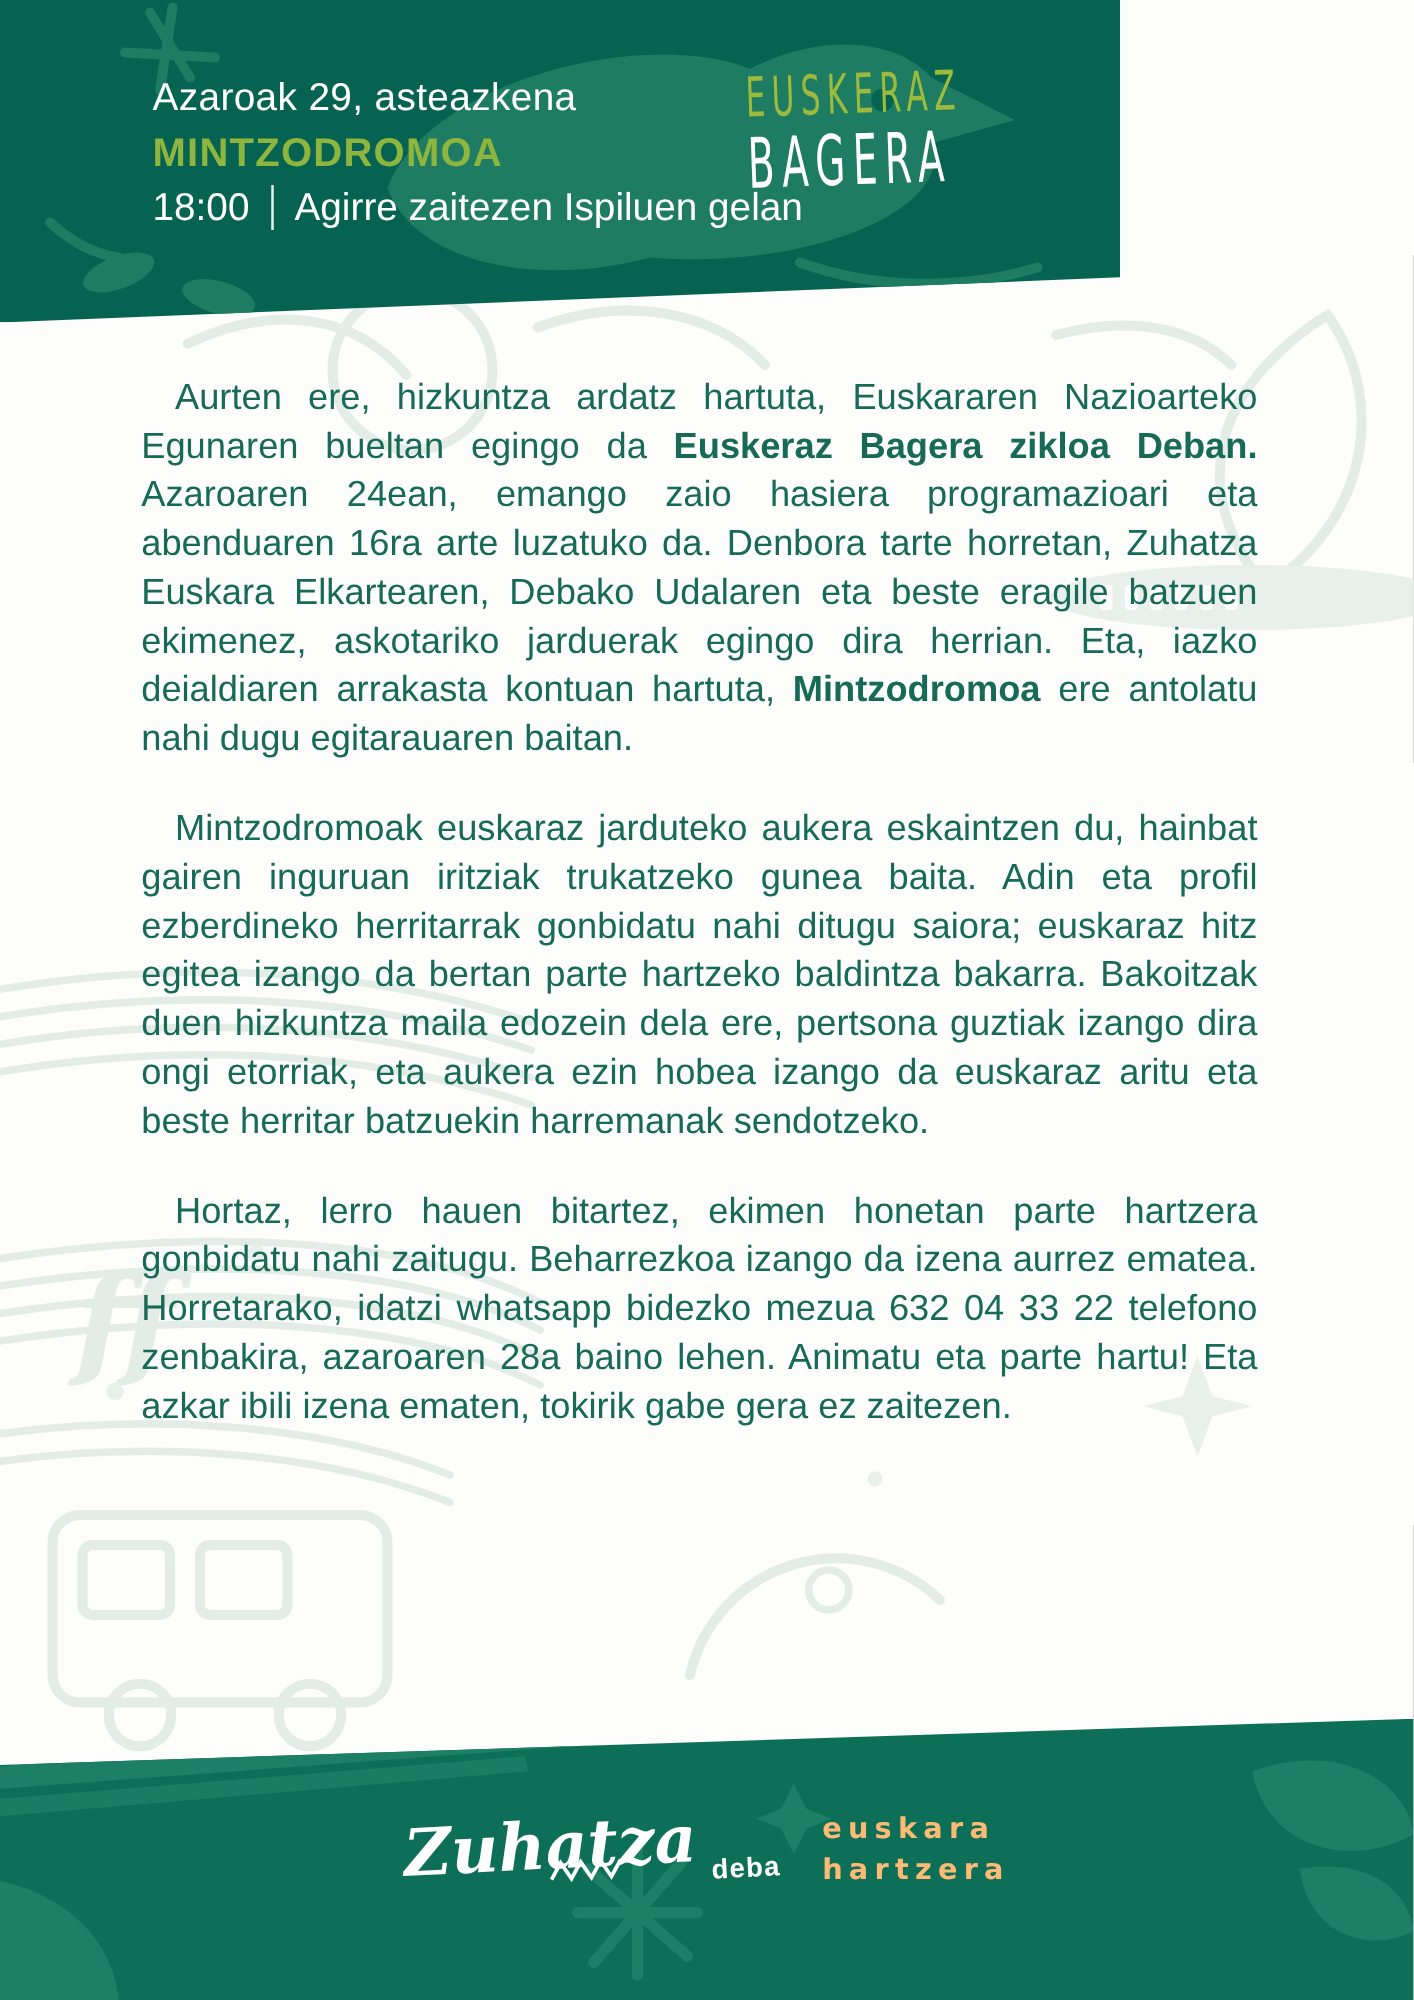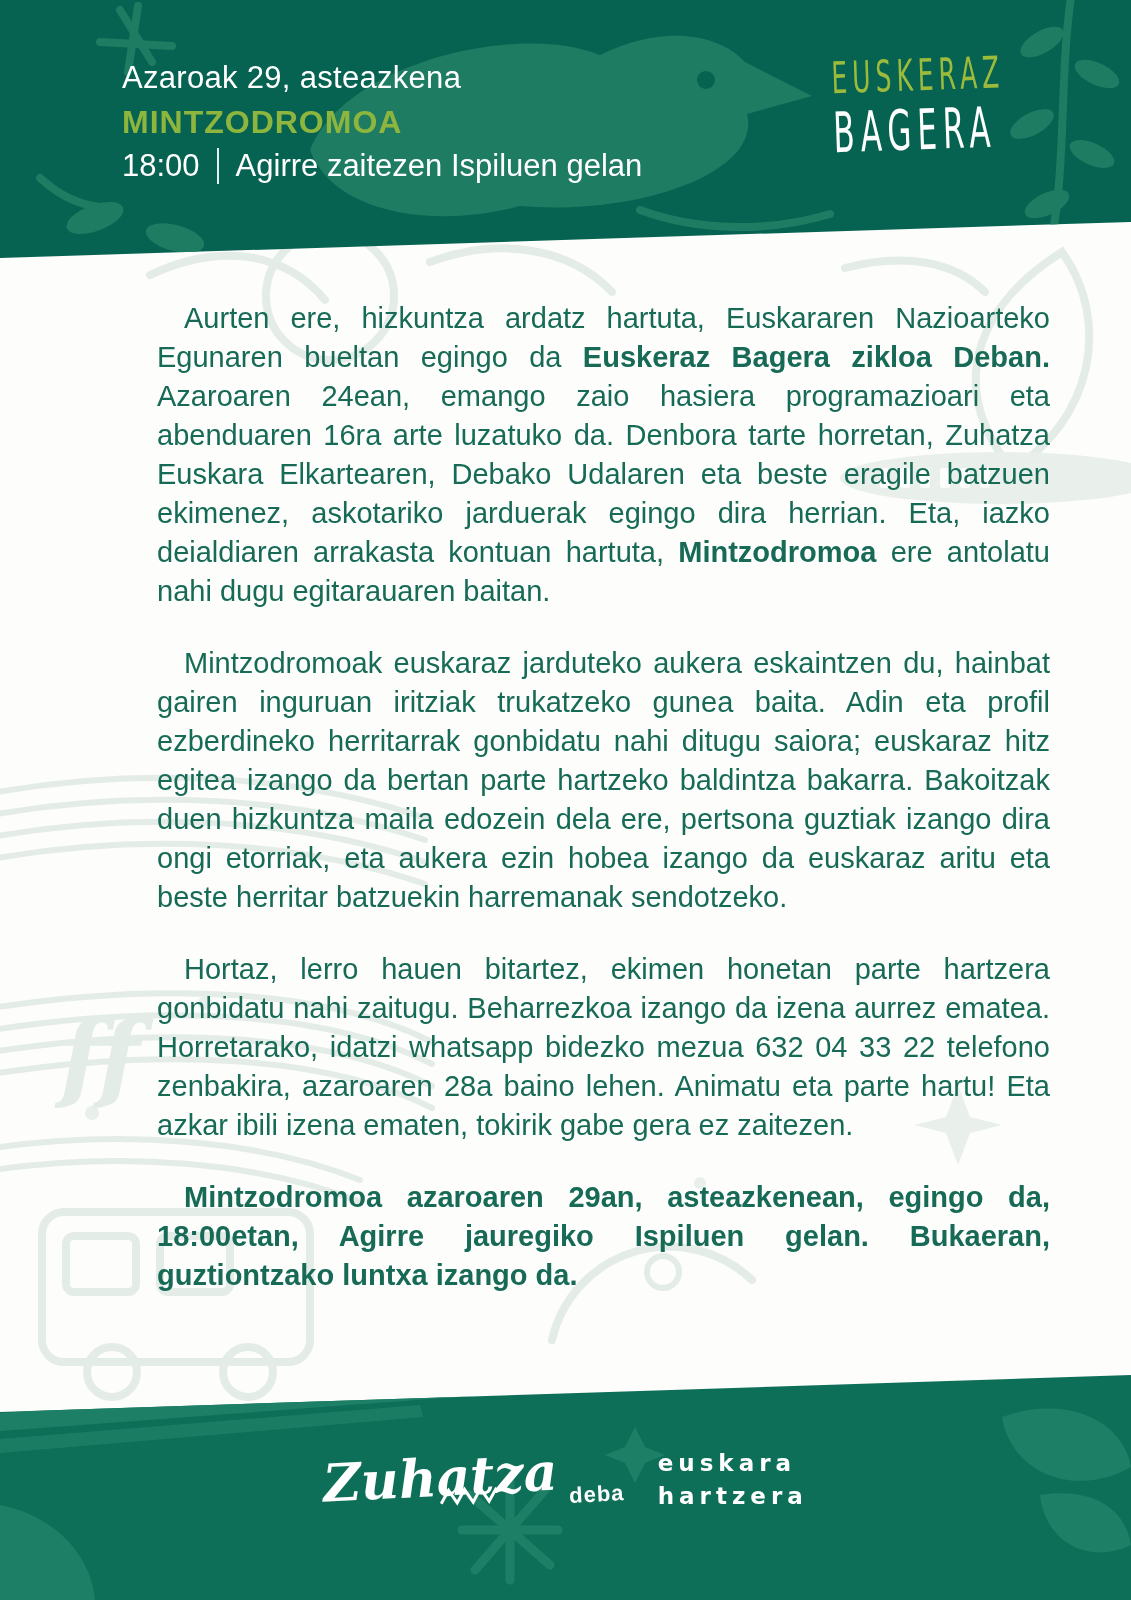--- a/index.html
+++ b/index.html
@@ -5,21 +5,21 @@
   html,body{margin:0;padding:0;background:#9a9a9a;}
   .page{
     position:relative;width:1131px;height:1600px;margin:0 auto;
     background:#fdfdfb;overflow:hidden;
     font-family:"Liberation Sans",sans-serif;
   }
   
   .body-doodles{position:absolute;left:0;top:0;z-index:1;pointer-events:none;}
   
   .band-top{
-    position:absolute;left:0;top:0;width:1131px;height:258px;
+    position:absolute;left:0;top:0;width:896px;height:258px;
     background:#066351;
     clip-path:polygon(0 0,100% 0,100% 86%,0 100%);
     z-index:3;
   }
   .band-doodles{position:absolute;left:0;top:0;pointer-events:none;}
   .header-text{position:absolute;left:122px;top:60px;z-index:2;}
   .date-line{color:#ffffff;font-size:31px;letter-spacing:.3px;}
   .event-name{color:#8eb53e;font-weight:bold;font-size:32px;letter-spacing:1px;margin:8px 0 7px;}
   .time-loc{color:#ffffff;font-size:31px;display:flex;}
   .sep-bar{display:inline-block;width:2px;height:36px;background:rgba(255,255,255,.9);margin:0 17px;}
@@ -32,21 +32,20 @@
     transform:scaleY(1.75);transform-origin:left top;height:47px;
   }
   .eb-line2{
     color:#ffffff;font-size:31px;letter-spacing:6px;
     transform:scaleY(1.8);transform-origin:left top;
   }
   
   .content{
     position:absolute;left:113px;top:299px;width:893px;z-index:2;
     color:#166a56;
-    margin-left:44px;
   }
   .content p{
     margin:0 0 33px 0;font-size:29px;line-height:39px;
     text-align:justify;text-indent:27px;
   }
   .content b{font-weight:700;}
   
   .band-bottom{
     position:absolute;left:0;top:1375px;width:1131px;height:225px;
     background:#0e6f58;
@@ -62,21 +61,21 @@
     font-family:"DejaVu Serif",serif;font-style:italic;font-weight:bold;
     font-size:52px;transform:rotate(-3deg);padding:0 66px 8px 0;
   }
   .zu-zig{position:absolute;right:120px;bottom:8px;}
   .zu-sub{
     position:absolute;right:0;bottom:0;
     font-family:"Liberation Sans",sans-serif;font-style:normal;
     font-weight:bold;font-size:22px;letter-spacing:1px;
   }
   .elkartea{
-    color:#ffffff;font-family:"DejaVu Sans",sans-serif;font-weight:bold;
+    color:#fdba74;font-family:"DejaVu Sans",sans-serif;font-weight:bold;
     font-size:23px;letter-spacing:5px;line-height:1.4;
   }
 </style>
 </head>
 <body>
 
 <div class="page">
 
   <svg class="body-doodles" width="1131" height="1600" viewBox="0 0 1131 1600">
     <g stroke="#e4ece7" fill="none" stroke-width="8" stroke-linecap="round">
@@ -168,21 +167,20 @@
     <div class="eb-logo">
       <div class="eb-line1">EUSKERAZ</div>
       <div class="eb-line2">BAGERA</div>
     </div>
   </header>
 
   <main class="content">
     <p><span>Aurten ere, hizkuntza ardatz hartuta, Euskararen Nazioarteko Egunaren bueltan egingo da </span><b>Euskeraz Bagera zikloa Deban.</b><span> Azaroaren 24ean, emango zaio hasiera programazioari eta abenduaren 16ra arte luzatuko da. Denbora tarte horretan, Zuhatza Euskara Elkartearen, Debako Udalaren eta beste eragile batzuen ekimenez, askotariko jarduerak egingo dira herrian. Eta, iazko deialdiaren arrakasta kontuan hartuta, </span><b>Mintzodromoa</b><span> ere antolatu nahi dugu egitarauaren baitan.</span></p>
     <p><span>Mintzodromoak euskaraz jarduteko aukera eskaintzen du, hainbat gairen inguruan iritziak trukatzeko gunea baita. Adin eta profil ezberdineko herritarrak gonbidatu nahi ditugu saiora; euskaraz hitz egitea izango da bertan parte hartzeko baldintza bakarra. Bakoitzak duen hizkuntza maila edozein dela ere, pertsona guztiak izango dira ongi etorriak, eta aukera ezin hobea izango da euskaraz aritu eta beste herritar batzuekin harremanak sendotzeko.</span></p>
     <p><span>Hortaz, lerro hauen bitartez, ekimen honetan parte hartzera gonbidatu nahi zaitugu. Beharrezkoa izango da izena aurrez ematea. Horretarako, idatzi whatsapp bidezko mezua 632 04 33 22 telefono zenbakira, azaroaren 28a baino lehen. Animatu eta parte hartu! Eta azkar ibili izena ematen, tokirik gabe gera ez zaitezen.</span></p>
-    <p><b>Mintzodromoa azaroaren 29an, asteazkenean, egingo da, 18:00etan, Agirre jauregiko Ispiluen gelan. Bukaeran, guztiontzako luntxa izango da.</b></p>
   </main>
 
   <footer class="band-bottom">
     <svg class="band-doodles" width="1131" height="225" viewBox="0 0 1131 225">
       <g fill="#1d8066">
         <polygon points="0,38 560,0 565,14 0,56"></polygon>
         <polygon points="0,64 420,30 423,42 0,78" opacity="0.8"></polygon>
         <path d="M1002,42 C1062,20 1122,42 1131,92 C1080,122 1012,102 1002,42 Z"></path>
         <path d="M1040,120 C1090,112 1125,132 1131,170 C1090,190 1045,168 1040,120 Z"></path>
         <path d="M0,130 C50,140 90,175 95,225 L0,225 Z"></path>

